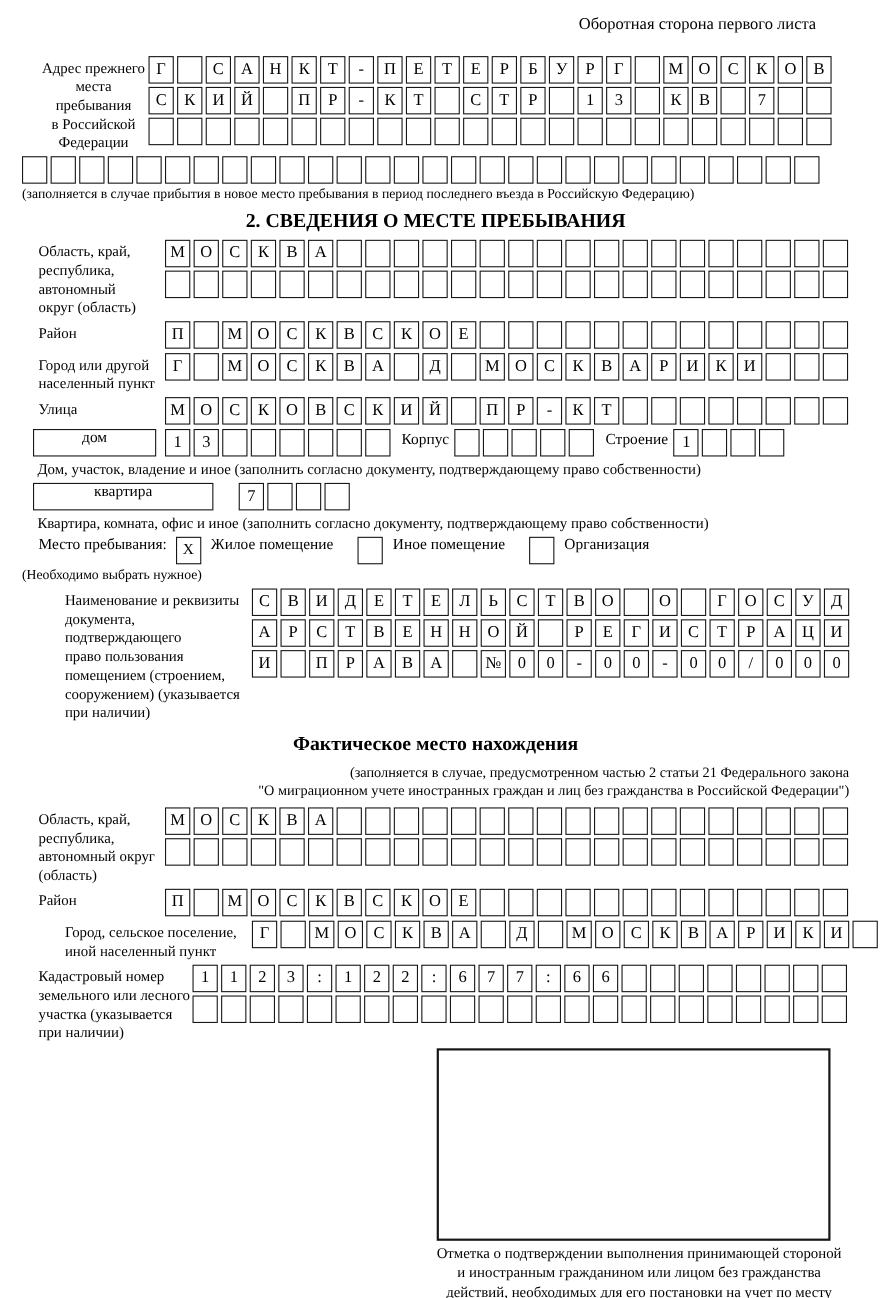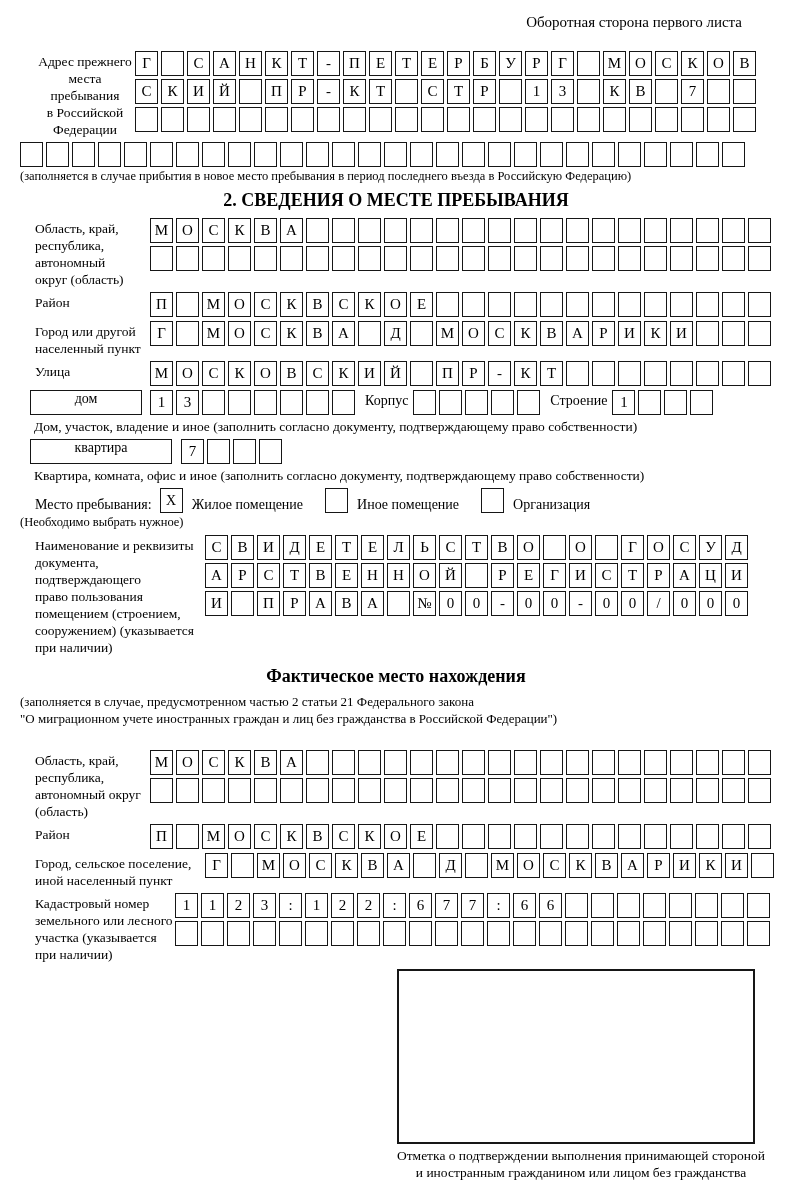--- a/index.html
+++ b/index.html
@@ -4,39 +4,39 @@
 <style>
   html,body{margin:0;padding:0;background:#fff;}
   .page{width:800px;height:1180px;box-sizing:border-box;background:#fff;color:#000;
         font-family:"Liberation Serif","DejaVu Serif",serif;position:relative;overflow:hidden;
         padding:14px 28px 0 20px;}
   .hdr{text-align:right;font-size:15px;padding-right:30px;}
   .frow{display:flex;align-items:flex-start;margin-bottom:4px;padding-left:15px;}
   .flabel{flex-shrink:0;font-size:13.5px;line-height:1.26;white-space:pre-line;padding-top:2px;}
   .w100{width:100px;}
   .w115{width:115px;}
-  .w170{width:170px;}
+  .w170{width:170px;margin-left:24px;}
   .w140{width:140px;}
   .cellcol{display:flex;flex-direction:column;gap:3px;}
   .cellrow{display:flex;gap:3px;}
   .cell{width:23px;height:25px;box-sizing:border-box;border:1.7px solid #161616;flex-shrink:0;
         display:flex;align-items:center;justify-content:center;font-size:15px;line-height:1;background:#fff;}
   .fullrow{padding-left:0;margin-top:3px;margin-bottom:0;}
   .note{font-size:12.5px;margin:2px 0 2px;}
   .center{text-align:left;}
   .leftnote{font-size:13.5px;padding-left:14px;margin:1px 0 4px;}
   .sect-title{text-align:center;font-weight:bold;font-size:18px;margin:6px 0 7px;}
-  .subtitle{text-align:left;font-size:13px;line-height:1.3;white-space:pre-line;margin-bottom:22px;}
+  .subtitle{text-align:right;font-size:13px;line-height:1.3;white-space:pre-line;margin-bottom:6px;}
   .namedbox{box-sizing:border-box;border:1.7px solid #161616;height:25px;display:flex;
             justify-content:center;font-size:14px;flex-shrink:0;}
   .hbox{width:112px;margin-right:8px;}
-  .kbox{width:142px;margin-right:9px;}
+  .kbox{width:164px;margin-right:23px;}
   .inlbl{font-size:14px;padding:3px 5px 0 10px;white-space:nowrap;}
   .hrow{padding-left:10px;}
-  .stayrow{padding-left:15px;align-items:flex-end;margin-bottom:0;}
+  .stayrow{padding-left:15px;align-items:flex-start;margin-bottom:0;}
   .staylbl{font-size:14px;margin-right:8px;}
   .optlbl{font-size:14px;margin:0 22px 0 9px;}
   .cbox{font-size:14px;}
   .markwrap{margin-left:375px;width:372px;margin-top:6px;}
   .markbox{width:358px;height:175px;box-sizing:border-box;border:2px solid #161616;margin-left:2px;}
   .markcap{font-size:13.5px;line-height:1.3;text-align:center;margin-top:3px;}
   .b1{margin-top:20px;text-align:center;}
 </style>
 </head>
 <body>

